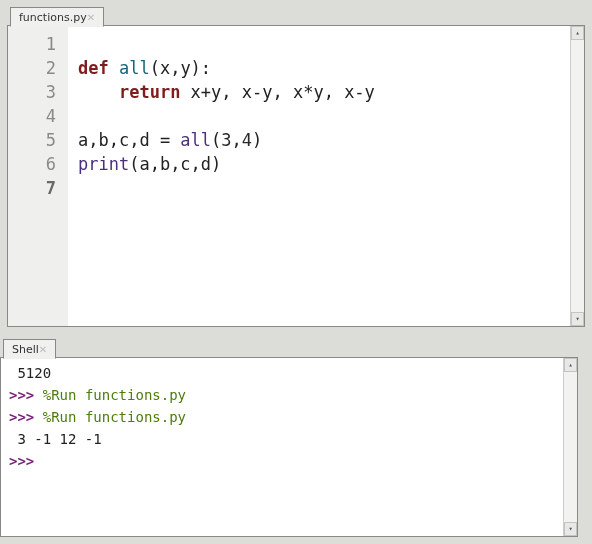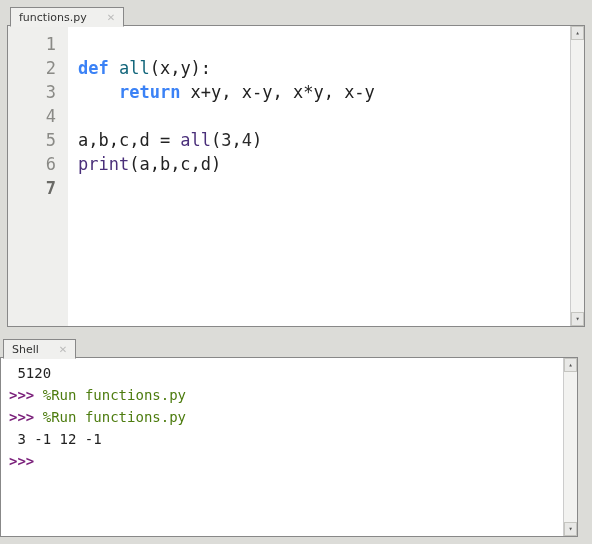--- a/index.html
+++ b/index.html
@@ -35,21 +35,21 @@
     height: 20px;
     background: #f0f0ee;
     border: 1px solid #888;
     border-bottom: 1px solid #f0f0ee;
     padding: 1px 8px 0 8px;
     font-family: "DejaVu Sans", Arial, sans-serif;
     font-size: 11px;
     color: #333;
     display: flex;
     align-items: center;
-    gap: 20px;
+    gap: 0;
     z-index: 2;
   }
   .tab .close {
     color: #bbb;
     font-size: 10px;
     line-height: 1;
   }
   .scrollbar-v {
     position: absolute;
     right: 0;
@@ -93,21 +93,21 @@
   .gutter .ln.current { font-weight: bold; color: #6a6a66; }
   .code {
     flex: 1;
     background: #fff;
     padding: 6px 0 0 10px;
     font-size: 17px;
     line-height: 24px;
     white-space: pre;
     color: #222;
   }
-  .kw { color: #3b82f6; font-weight: bold; }
+  .kw { color: #7f1d1d; font-weight: bold; }
   .fn { color: #11657a; }
   .call { color: #4a2f7a; }
   .num { color: #2a2a2a; }
   .shell-body {
     position: absolute;
     left: 0; top: 0; right: 14px; bottom: 0;
     padding: 4px 0 0 8px;
     font-size: 14px;
     line-height: 22px;
     white-space: pre;

